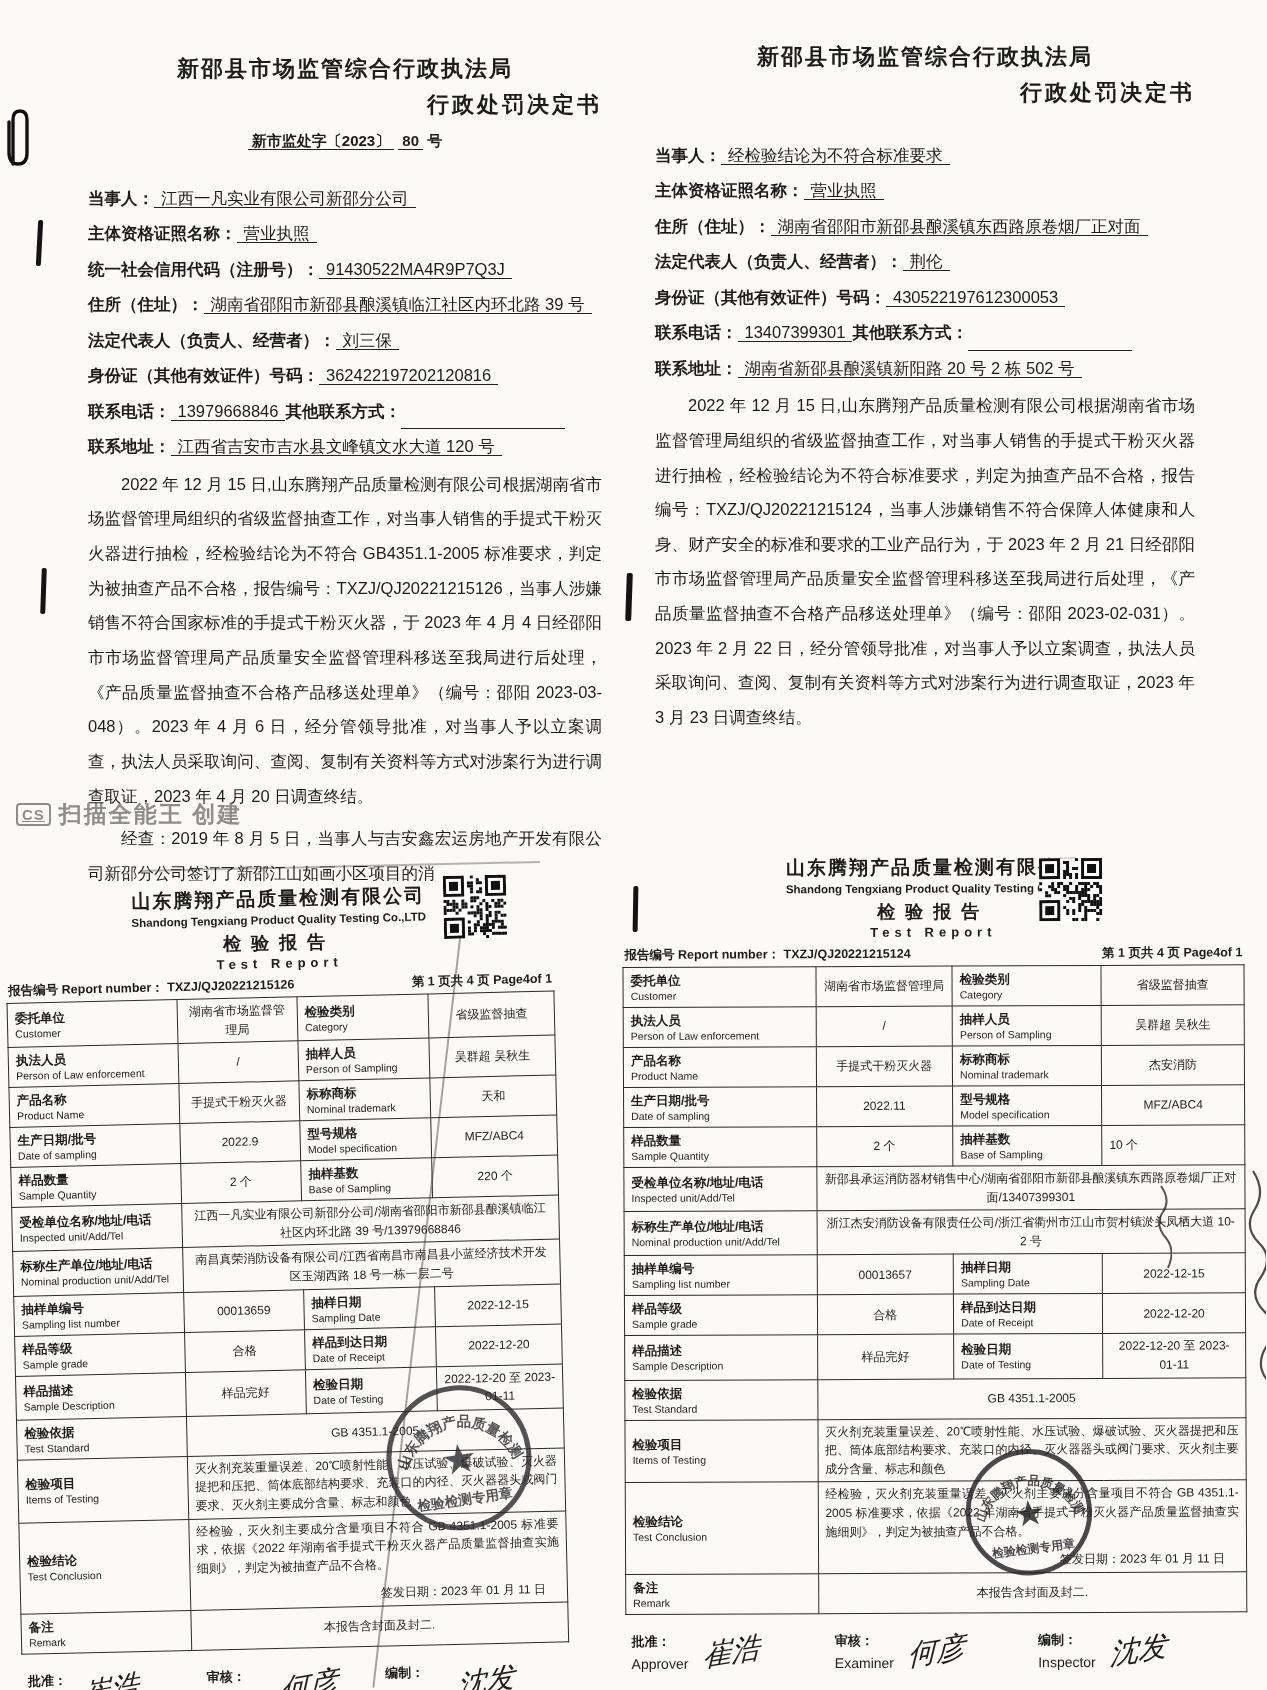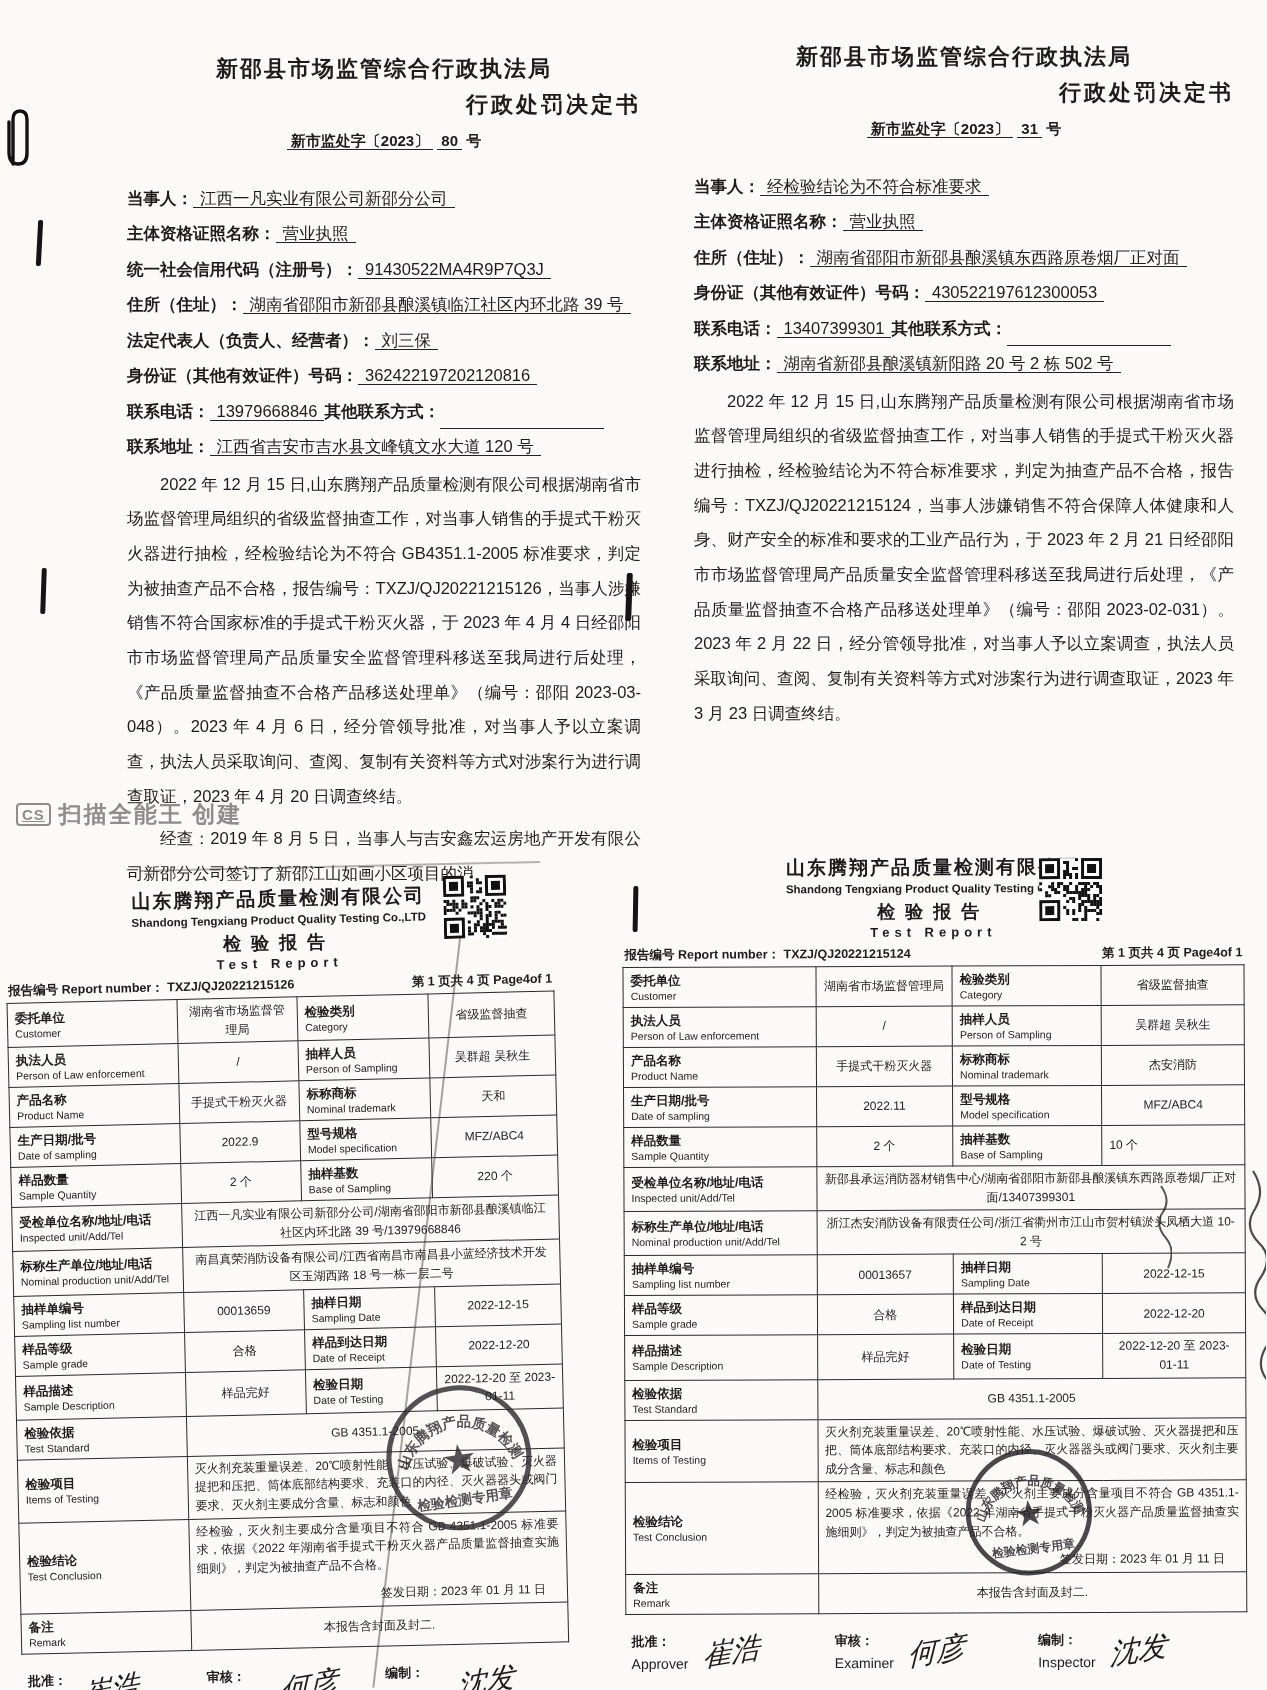--- a/index.html
+++ b/index.html
@@ -1,19 +1,19 @@
 <!DOCTYPE html>
 <html><head>
 <meta charset="utf-8">
 <style>
   html,body{margin:0;padding:0;background:#e9e7e3;}
   .canvas{position:relative;width:1267px;height:1690px;background:#fbfaf7;overflow:hidden;
           font-family:"Liberation Sans",sans-serif;color:#1c1c1c;}
   
-  .doc{position:absolute;margin-left:39px;}
+  .doc{position:absolute;}
   .doc-agency{text-align:center;font-size:22px;font-weight:bold;letter-spacing:2px;}
   .doc-type{text-align:right;font-size:22px;font-weight:bold;letter-spacing:3px;margin-top:6px;}
   .doc-no{text-align:center;font-size:15px;font-weight:bold;margin-top:12px;}
   .u{border-bottom:1.5px solid #222;padding:0 4px;}
   .fields{margin-top:30px;font-size:16.5px;line-height:2.15;}
   .field{margin:0;}
   .f-label{font-weight:bold;}
   .f-value{border-bottom:1.5px solid #222;padding:0 7px;}
   .f-value.empty{display:inline-block;min-width:150px;height:1em;vertical-align:bottom;}
   .paras{font-size:16.5px;line-height:2.1;text-align:justify;margin-top:2px;}
@@ -93,29 +93,25 @@
       </div>
     <div class="paras">
         <p>2022 年 12 月 15 日,山东腾翔产品质量检测有限公司根据湖南省市场监督管理局组织的省级监督抽查工作，对当事人销售的手提式干粉灭火器进行抽检，经检验结论为不符合 GB4351.1-2005 标准要求，判定为被抽查产品不合格，报告编号：TXZJ/QJ20221215126，当事人涉嫌销售不符合国家标准的手提式干粉灭火器，于 2023 年 4 月 4 日经邵阳市市场监督管理局产品质量安全监督管理科移送至我局进行后处理，《产品质量监督抽查不合格产品移送处理单》（编号：邵阳 2023-03-048）。2023 年 4 月 6 日，经分管领导批准，对当事人予以立案调查，执法人员采取询问、查阅、复制有关资料等方式对涉案行为进行调查取证，2023 年 4 月 20 日调查终结。</p>
         <p>经查：2019 年 8 月 5 日，当事人与吉安鑫宏运房地产开发有限公司新邵分公司签订了新邵江山如画小区项目的消</p>
       </div>
   </div>
 
   <div class="doc" style="left:655px;top:42px;width:540px;">
     <div class="doc-agency">新邵县市场监管综合行政执法局</div>
     <div class="doc-type">行政处罚决定书</div>
-    <div class="doc-no">
-      <span class="u">新市监处字〔2023〕</span>
-      <span class="u">31</span>
-      <span>号</span>
-    </div>
     <div class="fields">
         <div class="field"><span class="f-label">当事人：</span><span class="f-value">经检验结论为不符合标准要求</span></div>
         <div class="field"><span class="f-label">主体资格证照名称：</span><span class="f-value">营业执照</span></div>
         <div class="field"><span class="f-label">住所（住址）：</span><span class="f-value">湖南省邵阳市新邵县酿溪镇东西路原卷烟厂正对面</span></div>
+        <div class="field"><span class="f-label">法定代表人（负责人、经营者）：</span><span class="f-value">荆伦</span></div>
         <div class="field"><span class="f-label">身份证（其他有效证件）号码：</span><span class="f-value">430522197612300053</span></div>
         <div class="field"><span class="f-label">联系电话：</span><span class="f-value">13407399301</span><span class="f-label">其他联系方式：</span><span class="f-value empty"></span></div>
         <div class="field"><span class="f-label">联系地址：</span><span class="f-value">湖南省新邵县酿溪镇新阳路 20 号 2 栋 502 号</span></div>
       </div>
     <div class="paras">
         <p>2022 年 12 月 15 日,山东腾翔产品质量检测有限公司根据湖南省市场监督管理局组织的省级监督抽查工作，对当事人销售的手提式干粉灭火器进行抽检，经检验结论为不符合标准要求，判定为抽查产品不合格，报告编号：TXZJ/QJ20221215124，当事人涉嫌销售不符合保障人体健康和人身、财产安全的标准和要求的工业产品行为，于 2023 年 2 月 21 日经邵阳市市场监督管理局产品质量安全监督管理科移送至我局进行后处理，《产品质量监督抽查不合格产品移送处理单》（编号：邵阳 2023-02-031）。2023 年 2 月 22 日，经分管领导批准，对当事人予以立案调查，执法人员采取询问、查阅、复制有关资料等方式对涉案行为进行调查取证，2023 年 3 月 23 日调查终结。</p>
       </div>
   </div>
 
   <div class="report" style="left:4px;top:892px;width:548px;transform:rotate(-1.3deg);">

